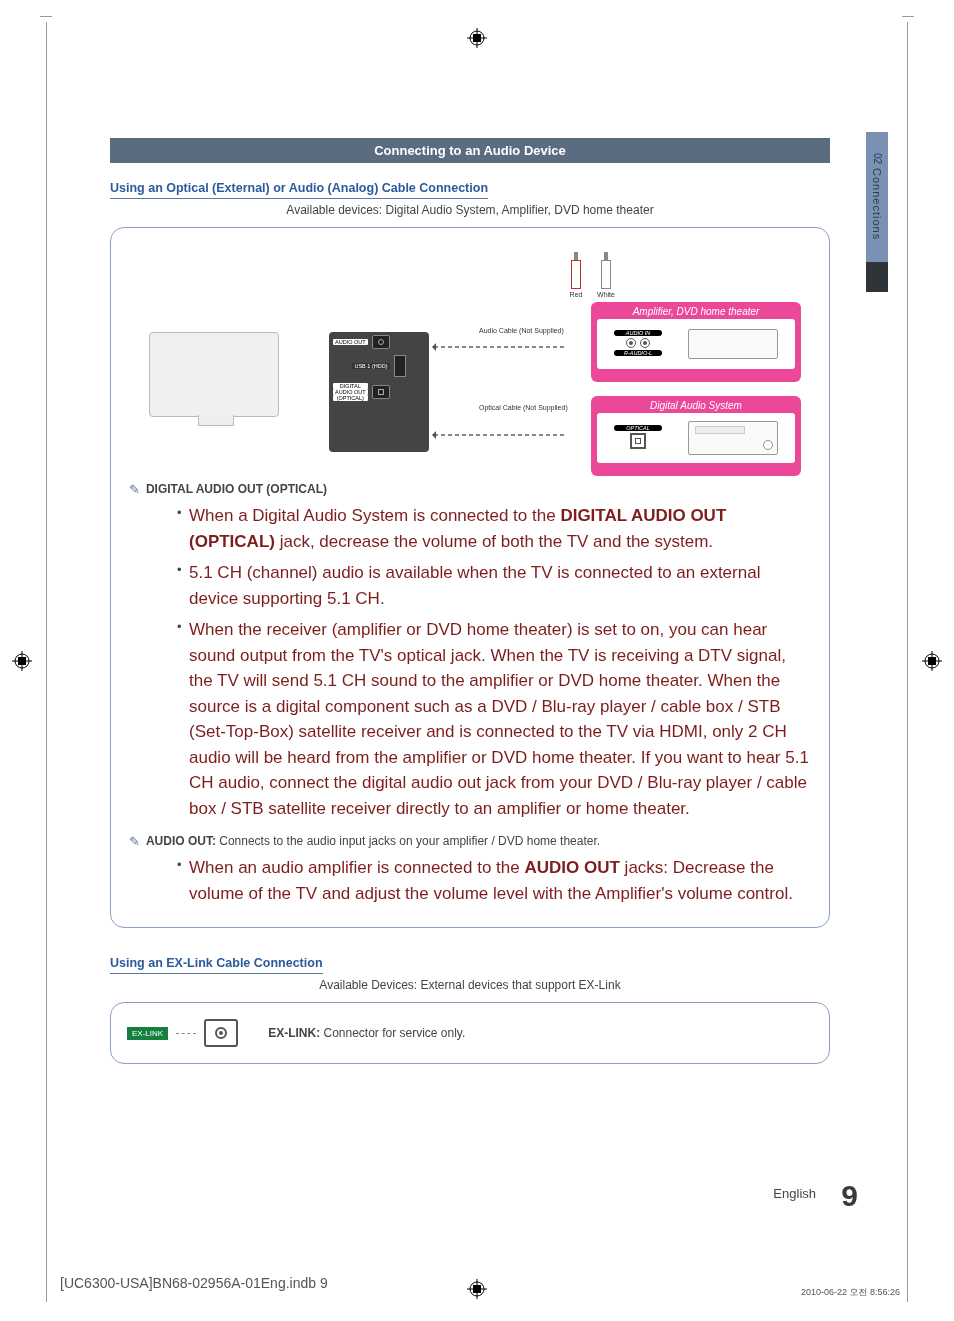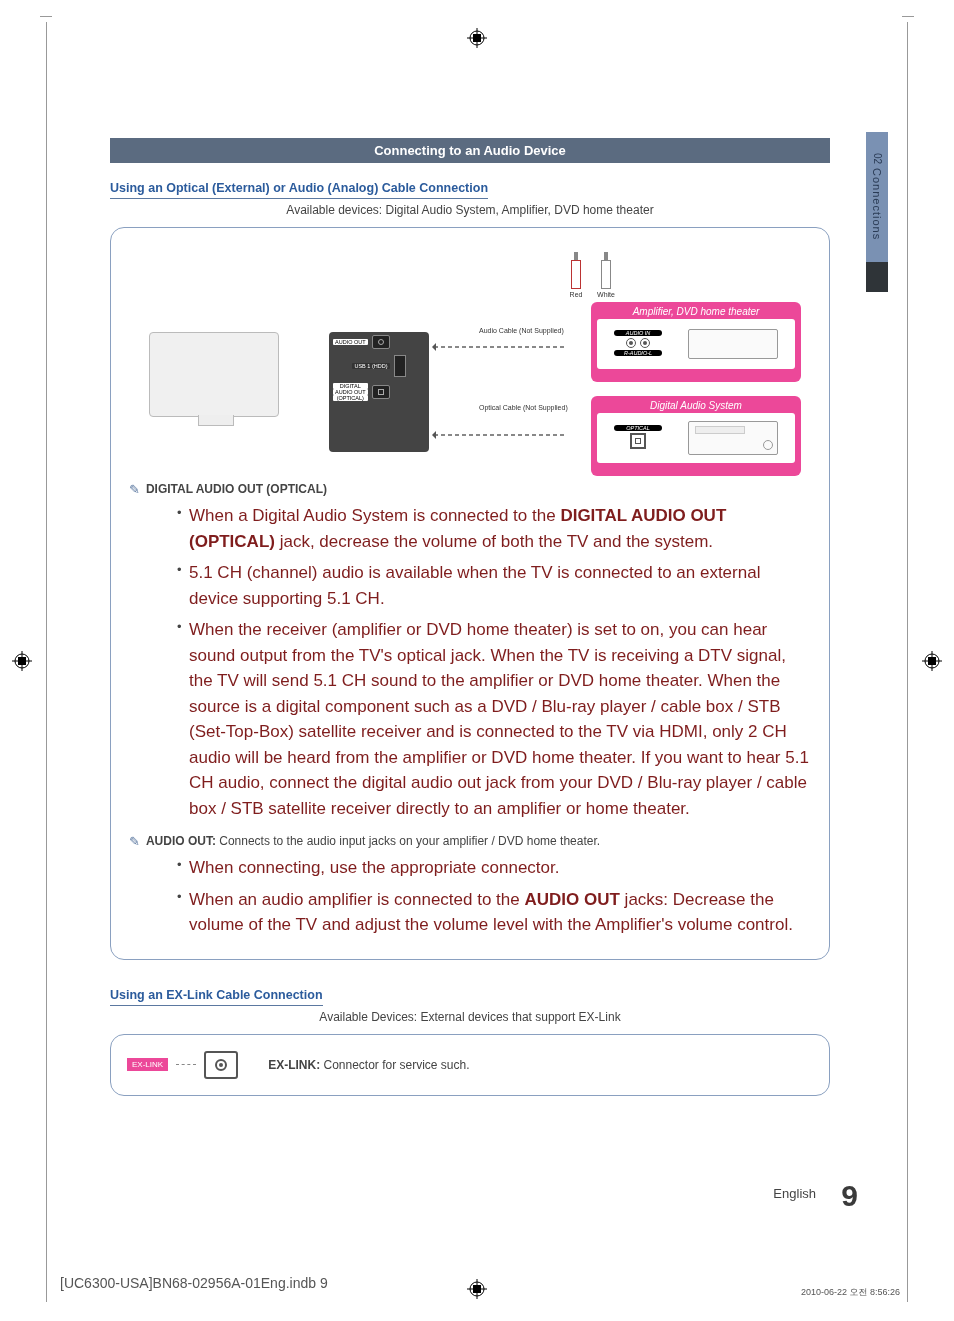--- a/index.html
+++ b/index.html
@@ -114,21 +114,21 @@
   .note-head { font-weight:bold; color:#444; font-size:12px;}
   .note-text { font-size:12px; color:#444; }
   ul.bullets { list-style:none; padding-left:48px; margin-top:4px;}
   ul.bullets li { position:relative; padding:3px 0 3px 12px; font-size:17px; color:#7f1d1d; line-height:1.5;}
   ul.bullets li::before { content:"•"; position:absolute; left:0; top:3px; font-size:13px; color:#444;}
   .bold { font-weight:bold; }
   .exlink-panel {
     border:1px solid #8aa0c0; border-radius:14px; padding:16px; display:flex; align-items:center; gap:30px;
   }
   .exlink-port { display:flex; align-items:center; gap:8px;}
-  .exlink-tag { background:#ec4899; color:#fff; font-size:8px; padding:2px 5px;}
+  .exlink-tag { background:#15803d; color:#fff; font-size:8px; padding:2px 5px;}
   .exlink-jack { width:34px; height:28px; border:2px solid #555; border-radius:3px; display:flex; align-items:center; justify-content:center;}
   .exlink-jack .c{ width:12px; height:12px; border:2px solid #555; border-radius:50%; display:flex; align-items:center; justify-content:center;}
   .exlink-jack .c .d{ width:4px; height:4px; background:#555; border-radius:50%;}
   .side-tab {
     position:absolute; right:66px; top:132px; width:22px; height:160px;
   }
   .side-top { background:#7a91b3; height:130px; display:flex; align-items:center; justify-content:center;}
   .side-bot { background:#2f3438; height:30px;}
   .side-text { writing-mode:vertical-rl; color:#2a3b55; font-size:11px; letter-spacing:1px;}
   .side-num { color:#2a3b55; font-size:10px; writing-mode:vertical-rl; margin-bottom:4px;}
@@ -287,42 +287,41 @@
       </li>
       <li>5.1 CH (channel) audio is available when the TV is connected to an external device supporting 5.1 CH.</li>
       <li>When the receiver (amplifier or DVD home theater) is set to on, you can hear sound output from the TV's optical jack. When the TV is receiving a DTV signal, the TV will send 5.1 CH sound to the amplifier or DVD home theater. When the source is a digital component such as a DVD / Blu-ray player / cable box / STB (Set-Top-Box) satellite receiver and is connected to the TV via HDMI, only 2 CH audio will be heard from the amplifier or DVD home theater. If you want to hear 5.1 CH audio, connect the digital audio out jack from your DVD / Blu-ray player / cable box / STB satellite receiver directly to an amplifier or home theater.</li>
     </ul>
 
     <div class="note-line" style="margin-top:10px;">
       <span class="note-icon">✎</span>
       <span class="note-text"><span class="bold">AUDIO OUT:</span><span> Connects to the audio input jacks on your amplifier / DVD home theater.</span></span>
     </div>
     <ul class="bullets">
-      <li>When connecting, use the appropriate connector.</li>
       <li>
         <span>When an audio amplifier is connected to the </span><span class="bold">AUDIO OUT</span><span> jacks: Decrease the volume of the TV and adjust the volume level with the Amplifier's volume control.</span>
       </li>
     </ul>
   </div>
 
   <div class="subhead">Using an EX-Link Cable Connection</div>
   <div class="avail">Available Devices: External devices that support EX-Link</div>
 
   <div class="exlink-panel">
     <div class="exlink-port">
       <div class="exlink-tag">EX-LINK</div>
       <div style="width:20px; border-top:1px dashed #888;"></div>
       <div class="exlink-jack">
           <div class="c">
             <div class="d"></div>
           </div>
         </div>
     </div>
     <div class="note-text">
-      <span class="bold">EX-LINK:</span><span> Connector for service such.</span>
+      <span class="bold">EX-LINK:</span><span> Connector for service only.</span>
     </div>
   </div>
 </div>
 
 <div class="footer-lang">English</div>
 <div class="footer-page">9</div>
 <div class="footer-file">[UC6300-USA]BN68-02956A-01Eng.indb   9</div>
 <div class="footer-time">2010-06-22   오전 8:56:26</div>
 
 </body></html>

